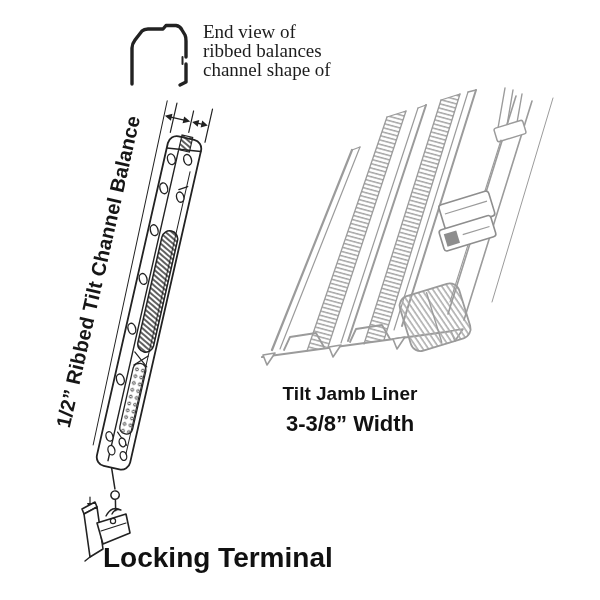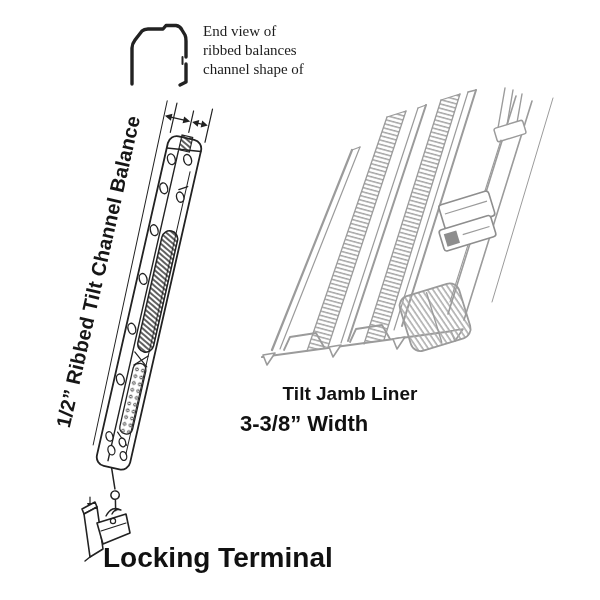--- a/index.html
+++ b/index.html
@@ -3,32 +3,32 @@
 <meta charset="utf-8">
 <style>
   html,body{margin:0;padding:0;background:#fff;}
   #canvas{
     position:relative;width:600px;height:600px;background:#ffffff;
     overflow:hidden;font-family:"Liberation Sans","DejaVu Sans",sans-serif;
   }
   .abs{position:absolute;}
   .serif-note{
     font-family:"Liberation Serif","DejaVu Serif",serif;
-    color:#1c1c1c;font-size:15px;line-height:19px;
+    color:#1c1c1c;font-size:19px;line-height:19px;
   }
   .serif-note.right{font-size:17.5px;line-height:22.5px;}
   .bold-label{color:#111;font-weight:bold;}
   #balance-label{
     left:-110px;top:259px;width:420px;height:26px;
     text-align:center;font-size:20px;letter-spacing:.2px;
     transform:rotate(-77.2deg);transform-origin:50% 50%;
     white-space:nowrap;color:#161616;
   }
   #jamb-title{left:240px;top:379px;width:220px;text-align:center;font-size:19px;line-height:30px;}
-  #jamb-width{left:240px;top:412px;width:220px;text-align:left;font-size:22px;line-height:24px;}
+  #jamb-width{left:240px;top:412px;width:220px;text-align:center;font-size:22px;line-height:24px;}
   #locking-label{left:103px;top:542px;font-size:28px;white-space:nowrap;}
   svg{display:block;}
   .ink{stroke:#222;fill:none;stroke-linecap:round;stroke-linejoin:round;}
   .inkf{stroke:#222;fill:#fff;stroke-linecap:round;stroke-linejoin:round;}
   .gln{stroke:#9b9b9b;fill:none;stroke-linecap:round;stroke-linejoin:round;}
   .glnf{stroke:#9b9b9b;fill:#fff;stroke-linecap:round;stroke-linejoin:round;}
 </style>
 </head>
 <body>
 

